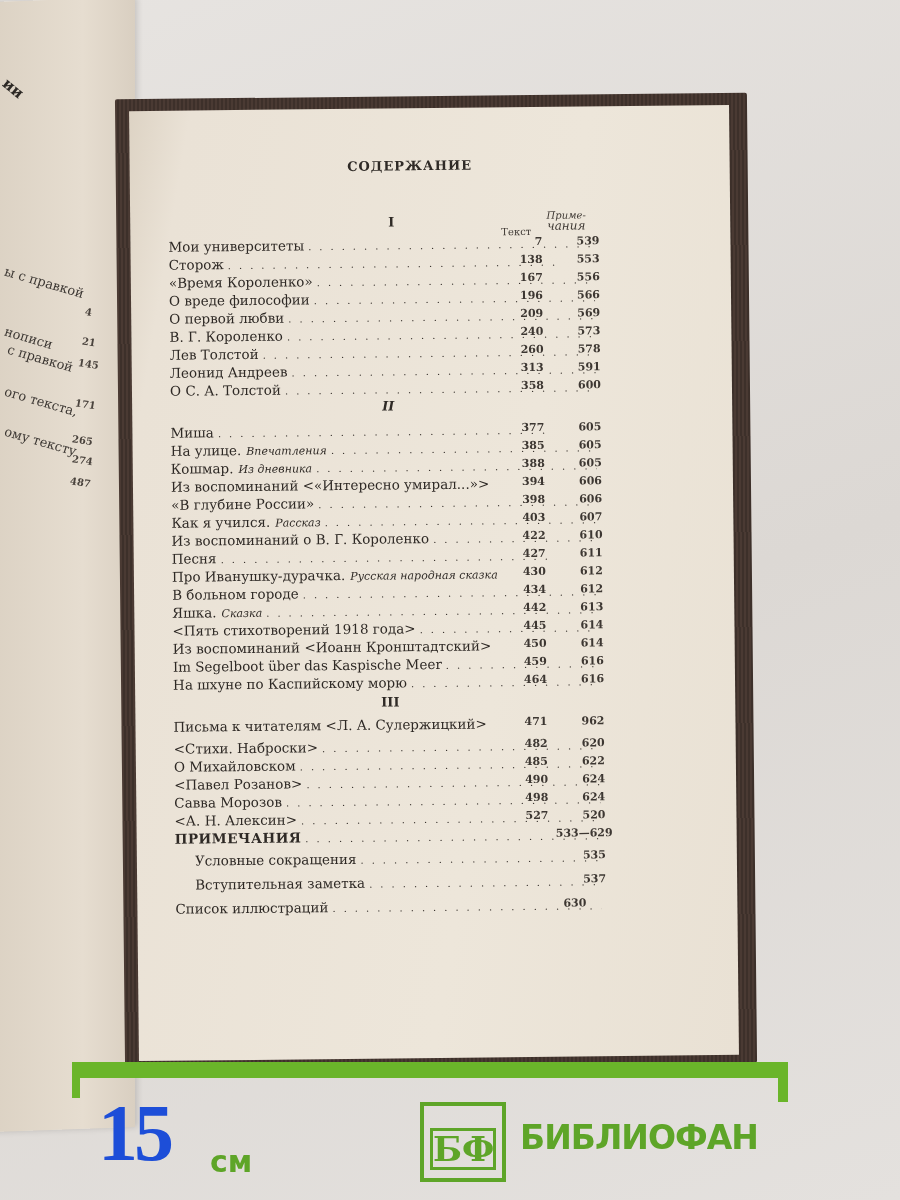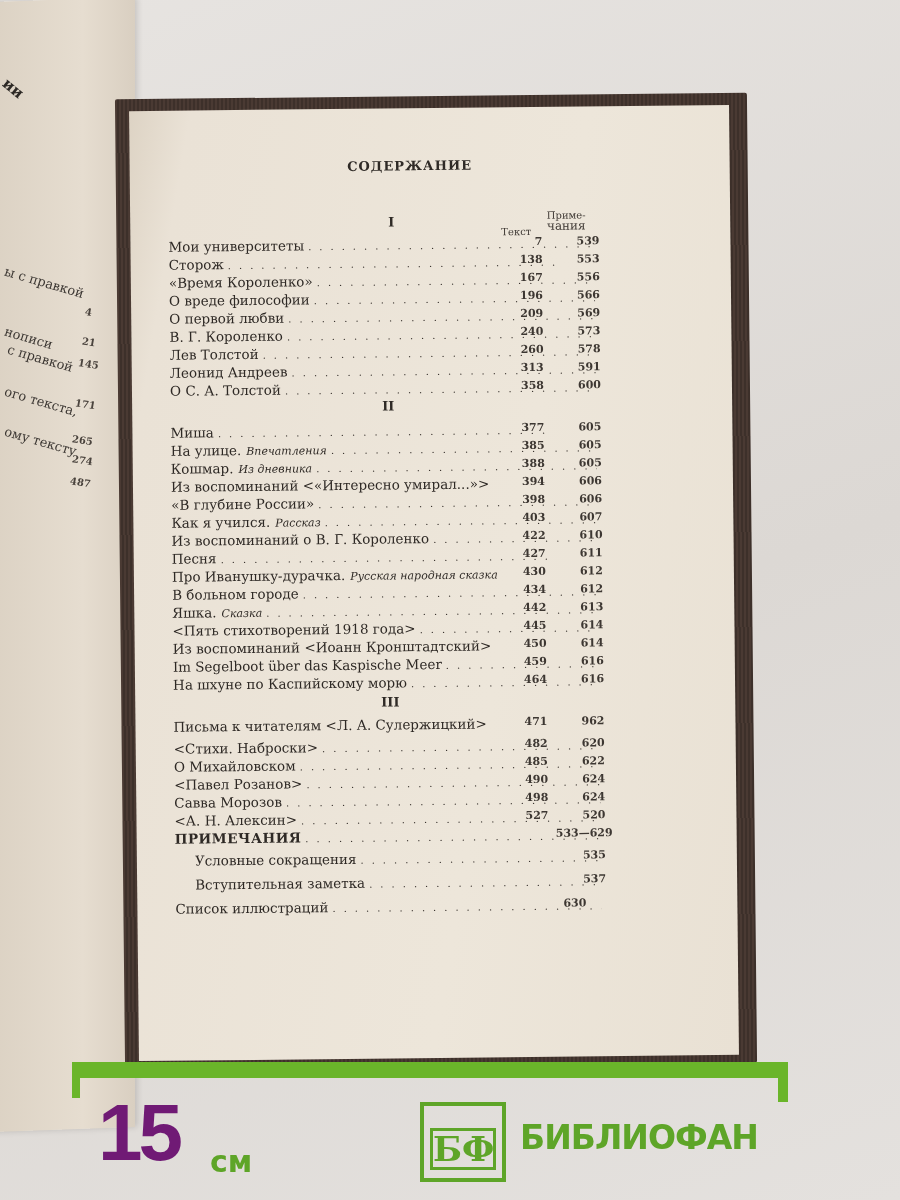--- a/index.html
+++ b/index.html
@@ -52,21 +52,21 @@
   .row .p1 { position:absolute; left:340px; width:34px; text-align:right; font-size:11px; font-weight:bold; color:#3d3732; }
   .row .p2 { position:absolute; left:395px; width:36px; text-align:right; font-size:11px; font-weight:bold; color:#3d3732; }
   .row.indent { left:58px; width:410px; }
   .row.indent .p2 { left:375px; }
   .row.bold .title { font-weight:bold; letter-spacing:0.5px; }
 
   
   .ruler-bar { position:absolute; left:72px; top:1062px; width:716px; height:16px; background:#6ab52a; }
   .ruler-tick-l { position:absolute; left:72px; top:1062px; width:8px; height:36px; background:#6ab52a; }
   .ruler-tick-r { position:absolute; left:778px; top:1062px; width:10px; height:40px; background:#6ab52a; }
-  .size-num { position:absolute; left:98px; top:1088px; font-family:Liberation Sans, sans-serif; font-weight:bold; font-size:80px; color:#701a75; line-height:90px; letter-spacing:-4px; }
+  .size-num { position:absolute; left:98px; top:1088px; font-family:Liberation Serif, serif; font-weight:bold; font-size:80px; color:#1d4ed8; line-height:90px; letter-spacing:-4px; }
   .size-unit { position:absolute; left:210px; top:1144px; font-family:"DejaVu Sans", sans-serif; font-weight:bold; font-size:30px; color:#5ea528; }
   .logo-box { position:absolute; left:420px; top:1102px; width:86px; height:80px; border:4px solid #5ea528; box-sizing:border-box; }
   .logo-box .bf { position:absolute; left:0; right:0; top:22px; text-align:center; font-family:"DejaVu Serif", serif; font-weight:bold; font-size:34px; color:#5ea528; border:3px solid #5ea528; margin:0 6px; line-height:36px; }
   .brand { position:absolute; left:520px; top:1118px; font-family:"DejaVu Sans", sans-serif; font-weight:bold; font-size:33px; color:#5ea528; letter-spacing:-1px; }
 </style>
 </head>
 <body>
 
 <div class="left-page">
   <div class="left-title">ии</div>
@@ -83,21 +83,21 @@
   <div class="num" style="left:112px;top:456px;">274</div>
   <div class="num" style="left:110px;top:478px;">487</div>
 </div>
 
 <div class="cover"></div>
 <div class="page">
   <div class="toc-title">СОДЕРЖАНИЕ</div>
 
   <div class="section" style="left:258px;top:106px;">I</div>
   <div class="colhead" style="left:366px;top:120px;width:40px;">Текст</div>
-  <div class="colhead" style="left:414px;top:104px;width:44px;">
+  <div class="colhead" style="left:414px;top:104px;width:44px;font-style:italic;">
     <div>Приме-</div>
     <div style="font-size:12px;">чания</div>
   </div>
 
   <div class="row" style="top:128px;">
       <span class="title">Мои университеты</span>
       <span class="dots">..........................</span>
       <span class="p1">7</span>
       <span class="p2">539</span>
     </div>
@@ -143,21 +143,21 @@
       <span class="p1">313</span>
       <span class="p2">591</span>
     </div>
   <div class="row" style="top:272px;">
       <span class="title">О С. А. Толстой</span>
       <span class="dots">..............................</span>
       <span class="p1">358</span>
       <span class="p2">600</span>
     </div>
 
-  <div class="section" style="left:250px;top:290px;">II</div>
+  <div class="section" style="left:250px;top:290px;font-style:italic;">II</div>
   <div class="row" style="top:314px;">
       <span class="title">Миша</span>
       <span class="dots">..............................</span>
       <span class="p1">377</span>
       <span class="p2">605</span>
     </div>
   <div class="row" style="top:332px;">
       <span class="title">На улице.</span>
       <span class="sub">Впечатления</span>
       <span class="dots">..............................</span>

